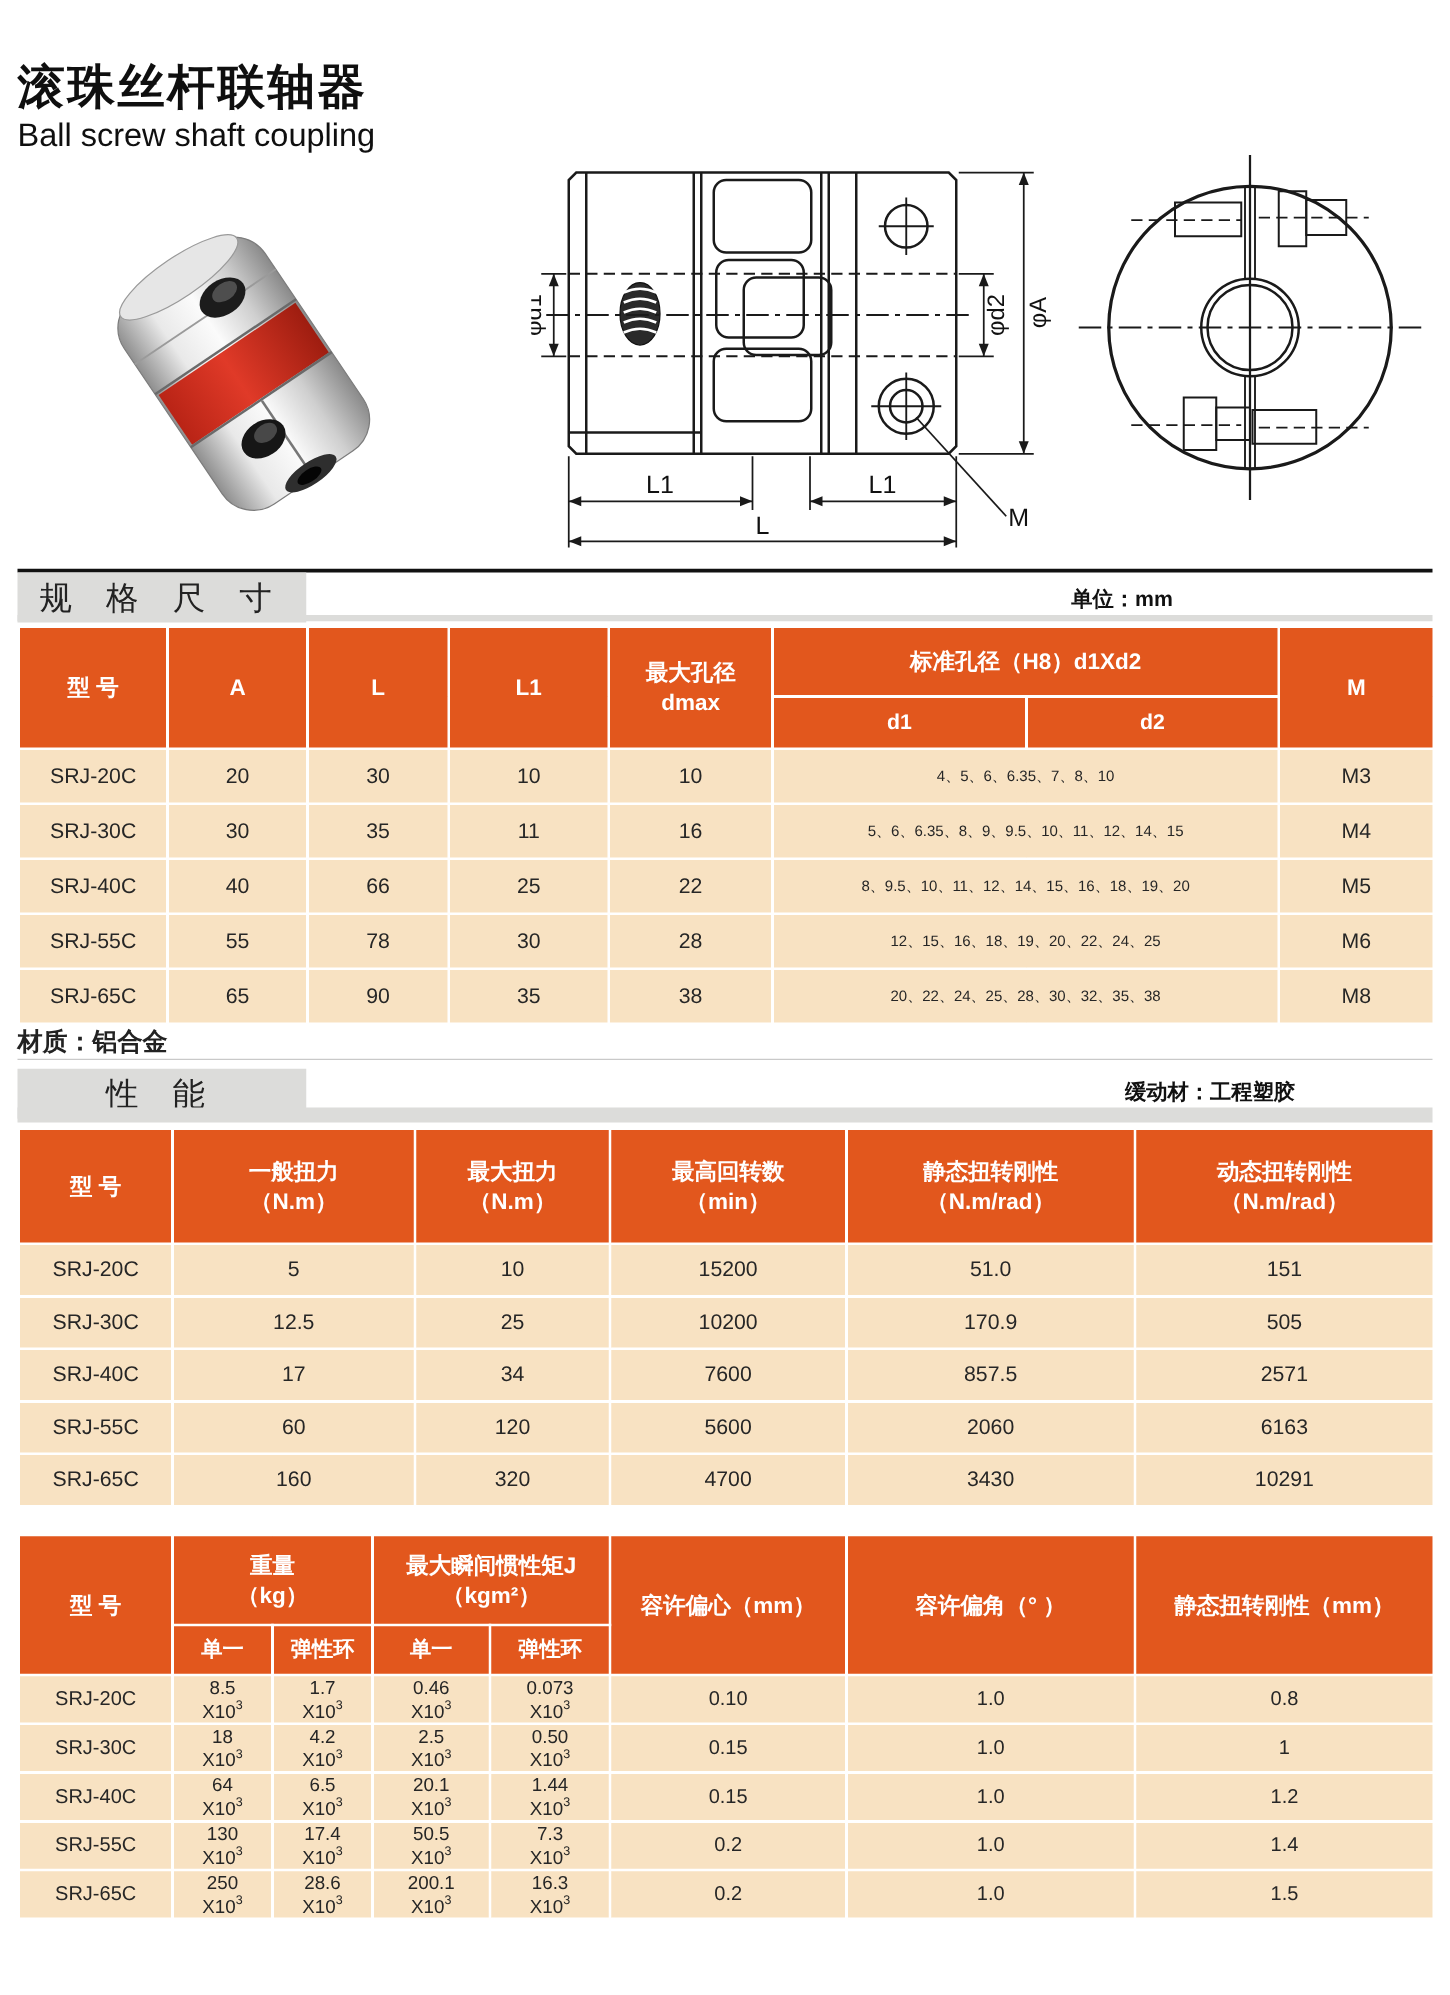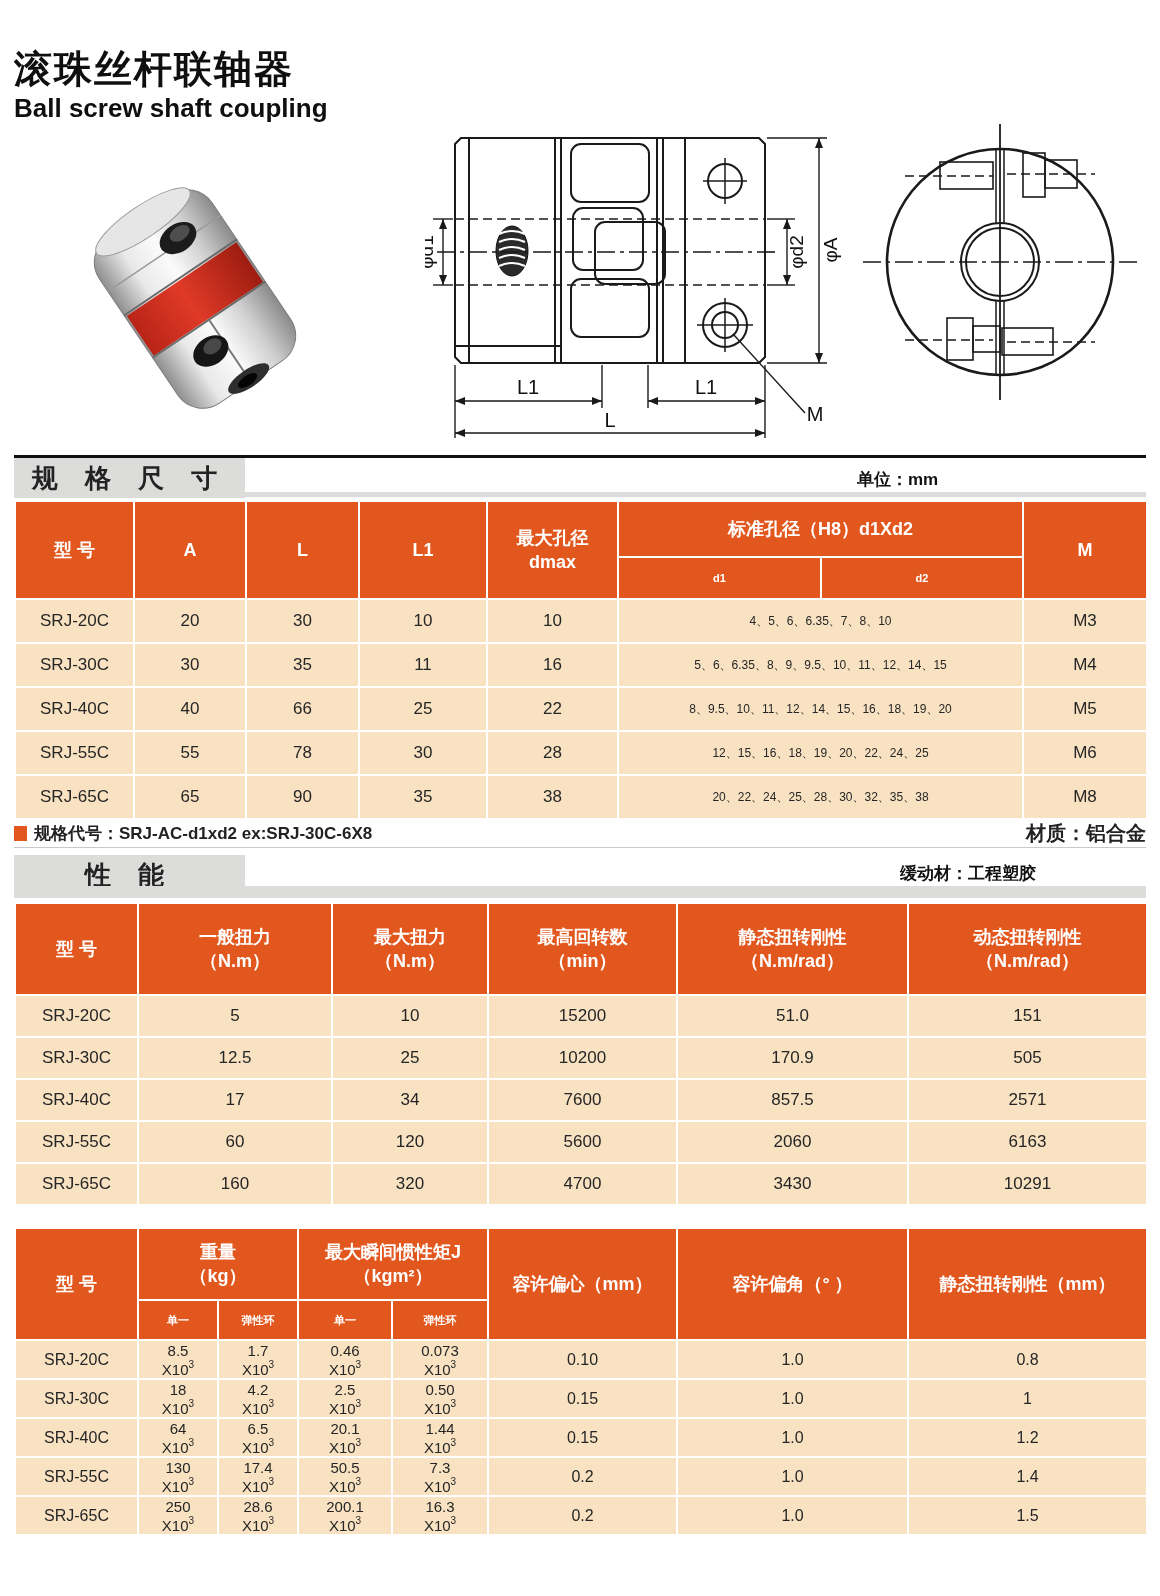--- a/index.html
+++ b/index.html
@@ -4,36 +4,36 @@
 <style>
   * { box-sizing: border-box; }
   html,body { margin:0; padding:0; }
   body {
     width:1160px; height:1596px; position:relative; background:#fff;
     font-family:"Liberation Sans","DejaVu Sans",sans-serif; color:#222;
   }
   .abs { position:absolute; }
 
   .title { left:14px; top:44px; font-size:38px; font-weight:bold; color:#0f0f0f; letter-spacing:2px; }
-  .subtitle { left:14px; top:93px; font-size:26px; color:#0f0f0f;font-weight:bold; }
+  .subtitle { left:14px; top:93px; font-size:26px; color:#0f0f0f; }
 
   .sec-line { left:14px; width:1132px; height:3px; background:#111; }
   .sec-box {
     left:14px; width:231px; height:40px; background:#dcdcda;
     display:flex; align-items:center; justify-content:center;
-    font-size:26px; font-weight:bold; color:#222; letter-spacing:10px;
+    font-size:26px; font-weight:normal; color:#222; letter-spacing:10px;
   }
   .sec-strip { left:14px; width:1132px; background:#dcdcda; }
   .note { font-size:17px; color:#111; font-weight:bold; }
 
   table { border-collapse:collapse; table-layout:fixed; position:absolute; left:14px; }
   td, th { border:2px solid #fff; text-align:center; vertical-align:middle; padding:0 2px; overflow:hidden; }
   th { background:#e2571d; color:#fff; font-weight:bold; font-size:18px; line-height:24px; }
   td { background:#f8e2c2; color:#262626; font-size:17px; }
-  .hdr2 { font-size:11px; }
+  .hdr2 { font-size:17px; }
 
   .t1 { top:500px; width:1132px; }
   .t1 tbody tr { height:44px; }
   .t1 .bores { font-size:12px; }
 
   .t2 { top:902px; width:1132px; }
   .t2 tbody tr { height:42px; }
 
   .t3 { top:1227px; width:1132px; }
   .t3 tbody tr { height:39px; }
@@ -263,23 +263,20 @@
       <td>90</td>
       <td>35</td>
       <td>38</td>
       <td colspan="2" class="bores">20、22、24、25、28、30、32、35、38</td>
       <td>M8</td>
     </tr>
   </tbody>
 </table>
 
 <div class="abs footer-row">
-  <div style="font-size:17px;font-weight:bold">
-    <span class="bullet"></span><span>规格代号：SRJ-AC-d1xd2  ex:SRJ-30C-6X8</span>
-  </div>
   <div style="font-size:20px;font-weight:bold">材质：铝合金</div>
 </div>
 <div class="abs footer-line"></div>
 
 <div class="abs sec-box" style="top:855px">性 能</div>
 <div class="abs sec-strip" style="top:886px;height:12px"></div>
 <div class="abs note" style="top:862px;left:900px;width:246px;text-align:left">缓动材：工程塑胶</div>
 
 <table class="t2">
   <colgroup>

